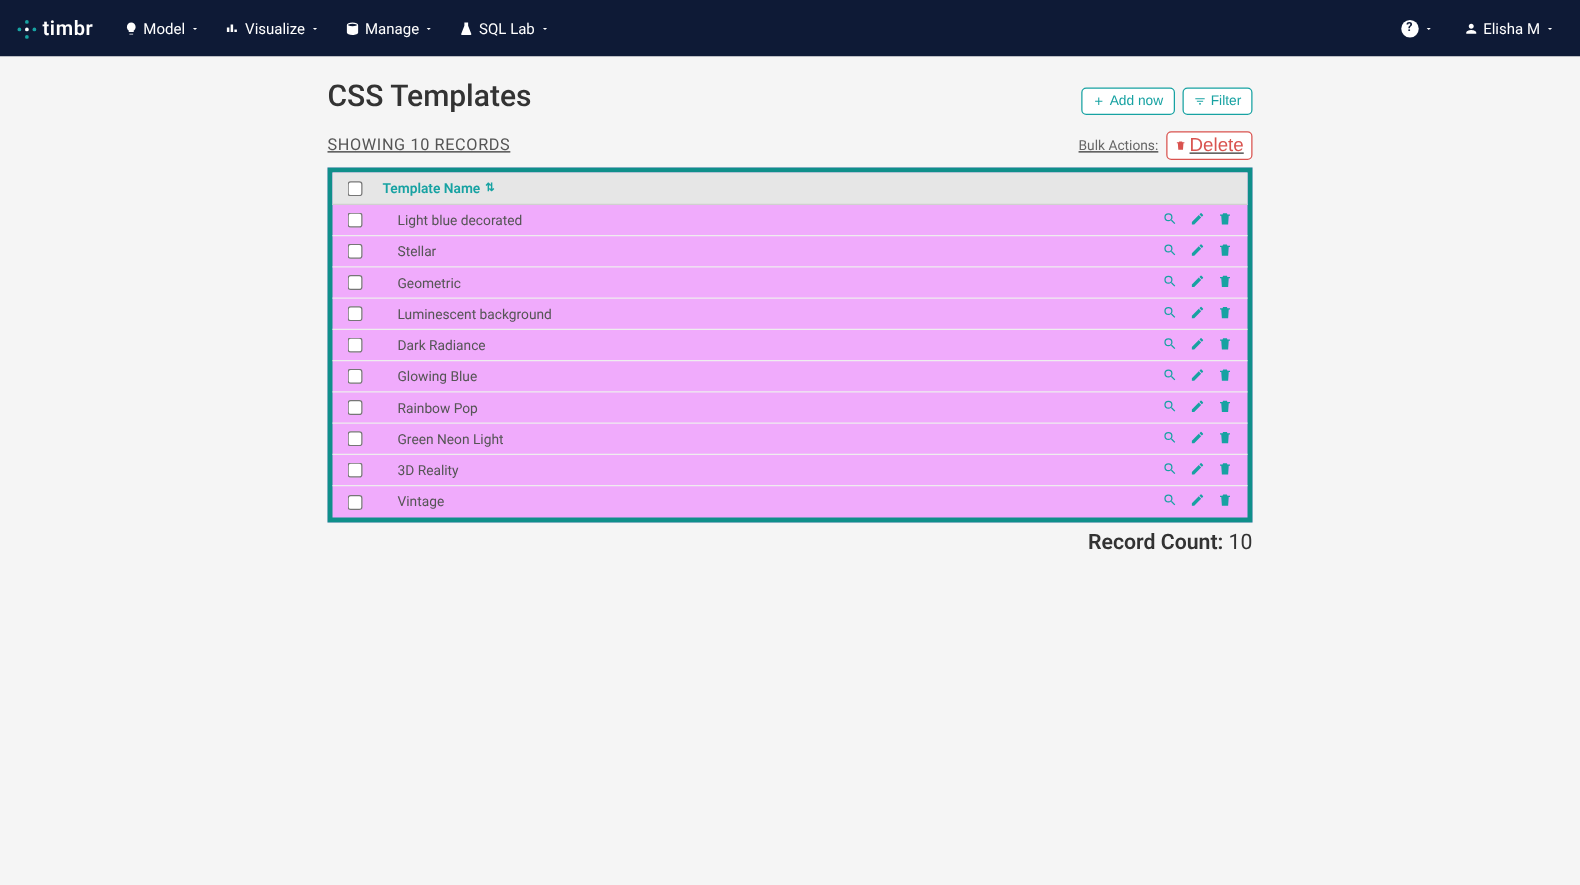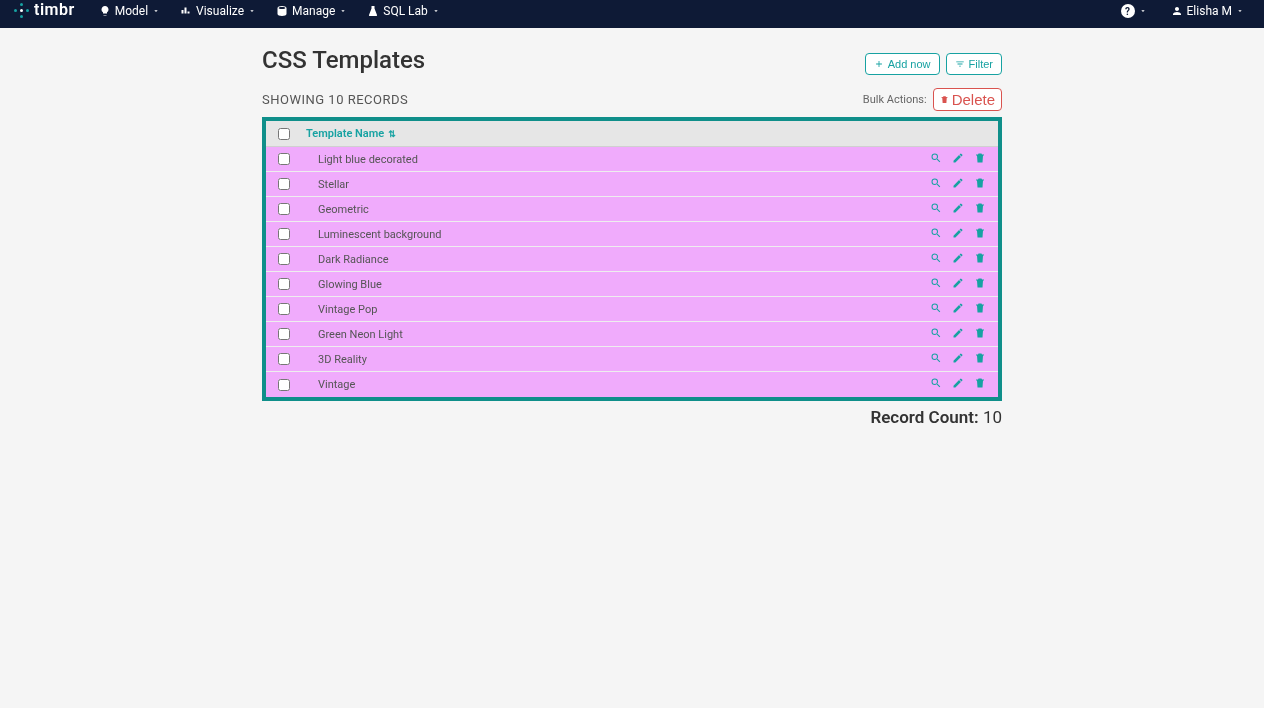--- a/index.html
+++ b/index.html
@@ -6,23 +6,23 @@
   body {
     font-family: -apple-system, BlinkMacSystemFont, "Segoe UI", Roboto, "Helvetica Neue", Arial, sans-serif;
     background: #f5f5f5;
     color: #333;
     width: 1264px;
     height: 708px;
     overflow: hidden;
   }
   .navbar {
     background: #0e1a36;
-    height: 28px;
+    height: 45px;
     display: flex;
-    align-items: flex-start;
+    align-items: center;
     padding: 0 12px;
     color: #fff;
     font-size: 12px;
   }
   .brand {
     display: flex;
     align-items: center;
     margin-right: 16px;
     font-weight: 600;
     font-size: 16px;
@@ -108,20 +108,21 @@
     align-items:center;
     gap:4px;
     cursor:pointer;
   }
   .btn-outline .icon-svg { width:10px;height:10px; fill:#17a2a2; }
   .subheader-row {
     display:flex;
     align-items:center;
     justify-content:space-between;
     margin: 6px 0 6px 0;
+    text-decoration: underline;
   }
   .showing {
     font-size: 13px;
     letter-spacing: 0.5px;
     color:#555;
     text-transform: uppercase;
   }
   .bulk-actions {
     display:flex; align-items:center; gap:6px;
     font-size:11px; color:#666;
@@ -438,21 +439,21 @@
                 </svg></span>
               <span><svg class="icon-svg" viewBox="0 0 24 24">
                   <use href="#i-trash"></use>
                 </svg></span>
             </div>
           </div>
           <div class="row">
             <div class="cell-check">
               <input type="checkbox" style="">
             </div>
-            <div class="cell-name">Vintage Pop</div>
+            <div class="cell-name">Rainbow Pop</div>
             <div class="cell-actions">
               <span><svg class="icon-svg" viewBox="0 0 24 24">
                   <use href="#i-search"></use>
                 </svg></span>
               <span><svg class="icon-svg" viewBox="0 0 24 24">
                   <use href="#i-pencil"></use>
                 </svg></span>
               <span><svg class="icon-svg" viewBox="0 0 24 24">
                   <use href="#i-trash"></use>
                 </svg></span>

